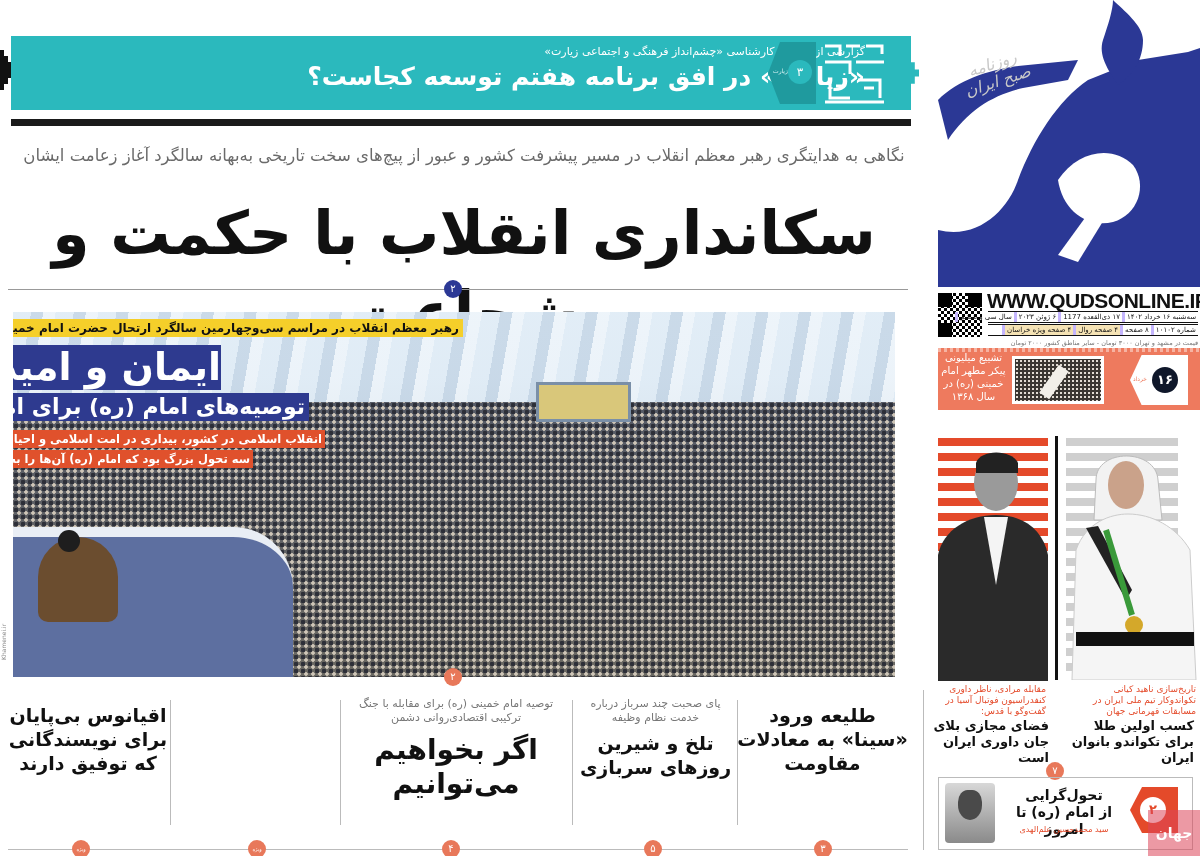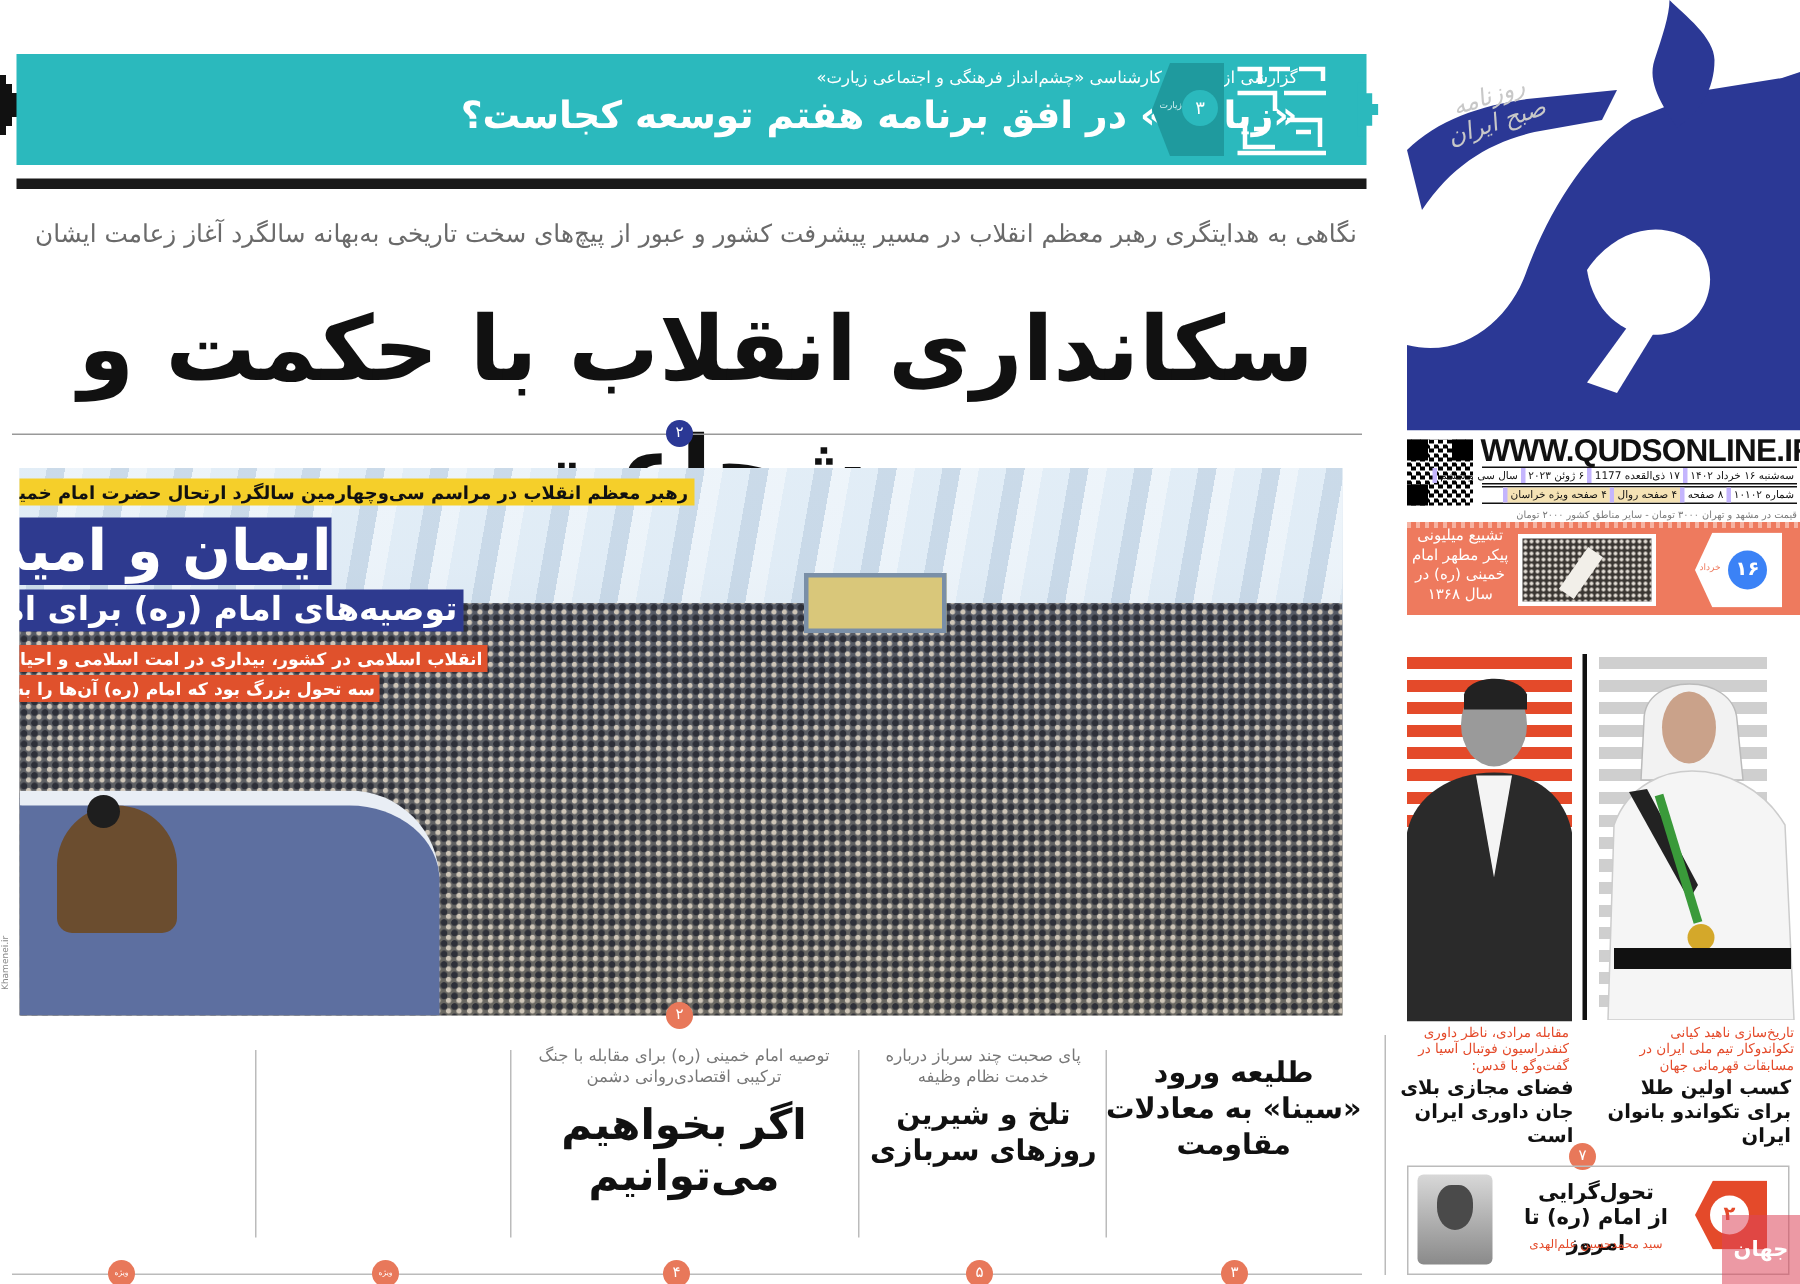--- a/index.html
+++ b/index.html
@@ -62,21 +62,21 @@
   .info-row span.hl { background: #f5e3b5; }
   .price { position: absolute; left: 988px; top: 339px; width: 210px; font-size: 6.5px; color: #777; text-align: right; white-space: nowrap; }
 
   .calendar { position: absolute; left: 938px; top: 348px; width: 262px; height: 62px; background: #ee7a5e; }
   .cal-stripes { position: absolute; left: 938px; top: 348px; width: 262px; height: 4px; background: repeating-linear-gradient(90deg, #f6b3a2 0 3px, #ee7a5e 3px 6px); }
   .cal-text { position: absolute; left: 941px; top: 351px; width: 65px; font-size: 10px; color: #fff; text-align: center; line-height: 13px; }
   .cal-photo { position: absolute; left: 1012px; top: 356px; width: 92px; height: 48px; border: 3px solid #fff; background:
       radial-gradient(circle at 2px 2px, #e2dcd4 1px, transparent 1.5px) 0 0/4px 4px, #3a3632; }
   .cal-photo-coffin { position: absolute; left: 1048px; top: 365px; width: 12px; height: 34px; background: #f2efe9; transform: rotate(35deg); }
   .cal-tag { position: absolute; left: 1130px; top: 355px; width: 58px; height: 50px; background: #fff; clip-path: polygon(20% 0, 100% 0, 100% 100%, 20% 100%, 0 50%); }
-  .cal-day { position: absolute; left: 1152px; top: 367px; width: 26px; height: 26px; border-radius: 50%; background: #3b82f6; color: #fff; font-size: 13px; font-weight: bold; text-align: center; line-height: 26px; }
+  .cal-day { position: absolute; left: 1152px; top: 367px; width: 26px; height: 26px; border-radius: 50%; background: #0f172a; color: #fff; font-size: 13px; font-weight: bold; text-align: center; line-height: 26px; }
   .cal-month { position: absolute; left: 1133px; top: 375px; font-size: 6px; color: #ee7a5e; }
 
   
   .sport-divider { position: absolute; left: 1055px; top: 436px; width: 3px; height: 244px; background: #111; }
   .stripes-red { position: absolute; left: 938px; top: 438px; width: 110px; height: 238px; background: repeating-linear-gradient(180deg, #e44a2a 0 8px, #ffffff 8px 15px); }
   .stripes-grey { position: absolute; left: 1066px; top: 438px; width: 112px; height: 238px; background: repeating-linear-gradient(180deg, #cfcfcf 0 8px, #ffffff 8px 15px); }
   .man { position: absolute; left: 938px; top: 445px; width: 110px; height: 236px; }
   .woman { position: absolute; left: 1066px; top: 440px; width: 134px; height: 240px; }
 
   .sport-kicker { position: absolute; width: 108px; font-size: 9px; color: #e44a2a; text-align: right; line-height: 11px; }
@@ -231,20 +231,21 @@
 <div class="col-sep" style="left:572px;"></div>
 <div class="col" style="left:345px;width:222px;">
   <div class="col-kicker">توصیه امام خمینی (ره) برای مقابله با جنگ ترکیبی اقتصادی‌روانی دشمن</div>
   <div class="col-title big">اگر بخواهیم می‌توانیم</div>
 </div>
 <div class="col-sep" style="left:340px;"></div>
 <div class="col" style="left:175px;width:160px;">
 </div>
 <div class="col-sep" style="left:170px;"></div>
 <div class="col" style="left:8px;width:160px;">
+  <div class="col-title">اقیانوس بی‌پایان برای نویسندگانی که توفیق دارند</div>
 </div>
 <div class="right-edge"></div>
 
 <div class="rule-bottom"></div>
 <div class="num-orange" style="left:814px;top:840px;">۳</div>
 <div class="num-orange" style="left:644px;top:840px;">۵</div>
 <div class="num-orange" style="left:442px;top:840px;">۴</div>
 <div class="num-orange" style="left:248px;top:840px;font-size:5px;">ویژه</div>
 <div class="num-orange" style="left:72px;top:840px;font-size:5px;">ویژه</div>
 

